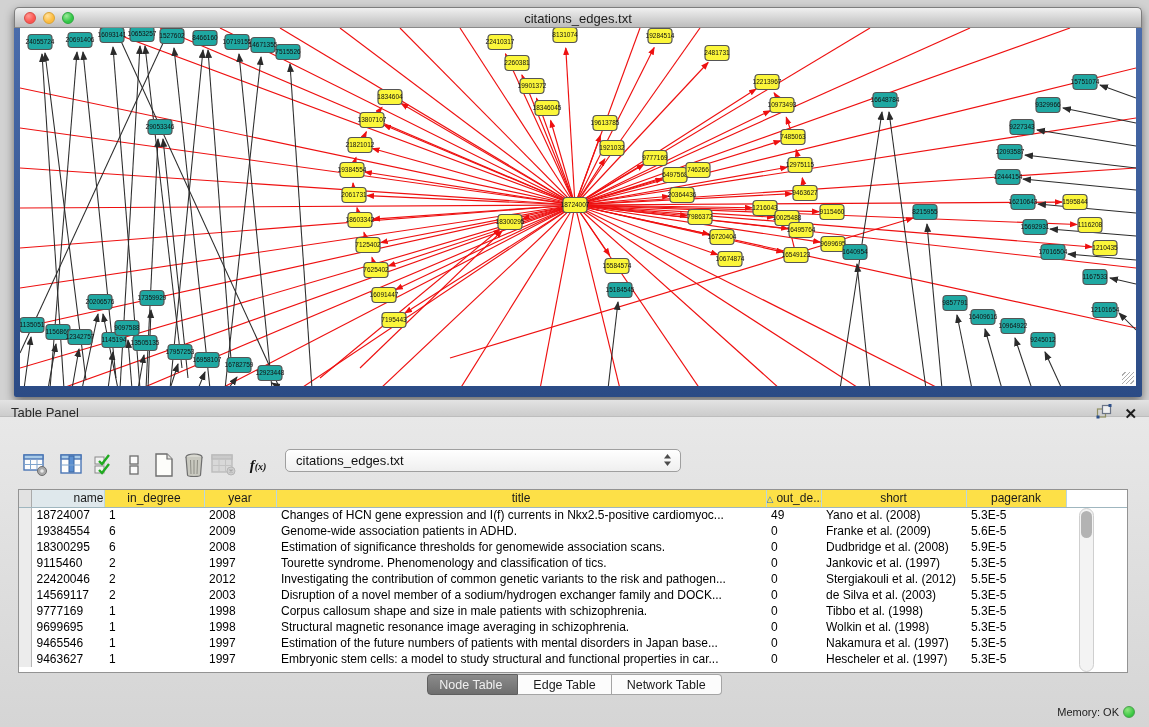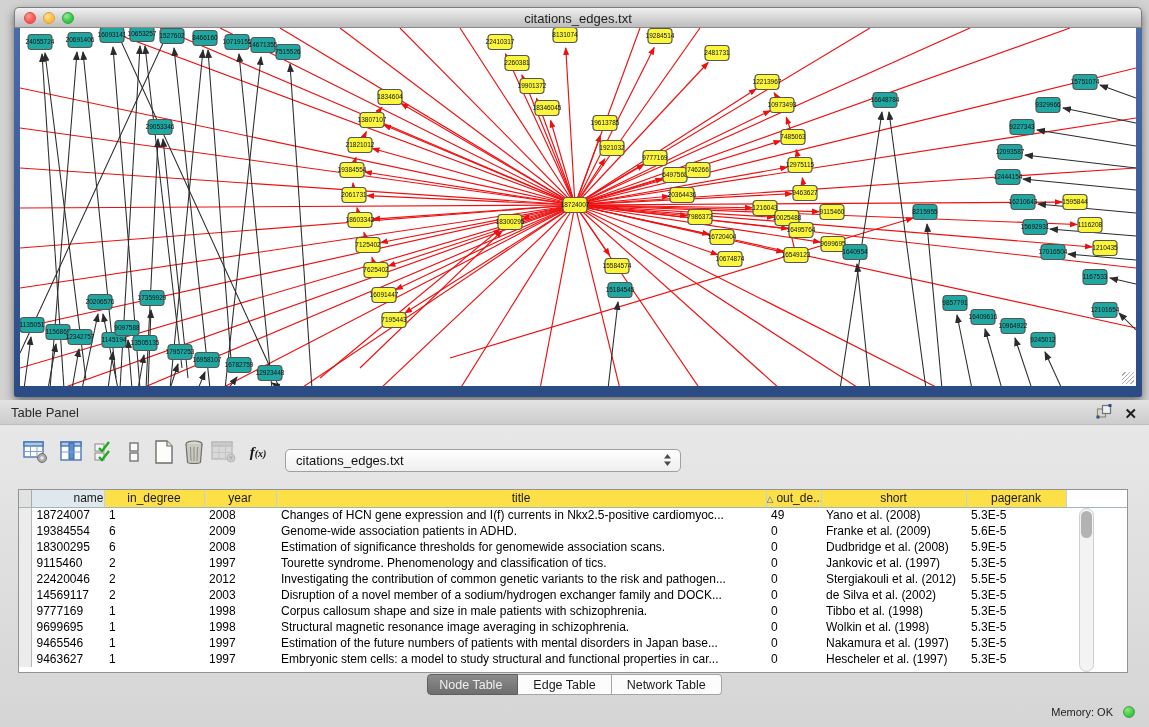--- a/index.html
+++ b/index.html
@@ -22,27 +22,27 @@
   .win-body { height:369px; background:linear-gradient(#4a6cab,#2b4b85);
     padding:0 6px 11px 6px; border-radius:0 0 2px 2px; }
   .net-canvas { position:relative; width:1116px; height:358px; background:#fff; overflow:hidden; }
   .net-canvas svg { position:absolute; left:0; top:0; }
   .grip { position:absolute; right:2px; bottom:2px; width:12px; height:12px;
     background:repeating-linear-gradient(135deg, transparent 0 2px, #9a9a9a 2px 3px); opacity:.8; }
 
   
   .table-panel { position:absolute; left:0; top:400px; width:1149px; height:327px;
     background:linear-gradient(#e9e9e9,#d5d5d5); }
-  .panel-header { position:absolute; left:0; top:0; width:100%; height:25px;
+  .panel-header { position:absolute; left:0; top:0; width:100%; height:17px;
     background:linear-gradient(#e3e3e3,#cccccc); border-bottom:1px solid #bdbdbd; }
   .panel-header .ptitle { position:absolute; left:11px; top:5px; font-size:13px; color:#2a2a2a; }
   .panel-header .hicons { position:absolute; right:12px; top:4px; display:flex; gap:12px; align-items:center; }
   .close-x { font-size:15px; font-weight:bold; color:#1c1c1c; line-height:16px; cursor:default; }
 
-  .toolbar-icon { position:absolute; top:37px; width:32px; height:30px; display:flex;
+  .toolbar-icon { position:absolute; top:50px; width:32px; height:30px; display:flex;
     align-items:center; justify-content:center; }
   .fx { font-family:"Liberation Serif", serif; font-style:italic; font-weight:bold; font-size:15px; color:#111; }
   .fx small { font-size:10px; font-weight:bold; }
 
   .netselect { position:absolute; left:285px; top:49px; width:396px; height:23px;
     background:linear-gradient(#ffffff,#efefef); border:1px solid #9f9f9f; border-radius:5px;
     font-size:13px; color:#111; padding:3px 24px 0 10px; white-space:nowrap; overflow:hidden; }
   .netselect .arrows { position:absolute; right:8px; top:3px; }
 
   .table-wrap { position:absolute; left:18px; top:89px; width:1110px; height:184px;
@@ -61,21 +61,21 @@
     background:#f3f3f3; border:1px solid #cfcfcf; border-radius:8px; }
   .vthumb { position:absolute; left:1px; top:2px; width:11px; height:27px; background:#b3b3b3; border-radius:6px; }
 
   .tabbar { position:absolute; left:0; top:274px; width:100%; height:21px; display:flex; justify-content:center; }
   .seg { height:21px; font-size:12.5px; padding:0 15px; line-height:20px; background:#fcfcfc;
     border:1px solid #a5a5a5; border-left:none; color:#1c1c1c; }
   .seg.first { border-left:1px solid #a5a5a5; border-radius:4px 0 0 4px; }
   .seg.last { border-radius:0 4px 4px 0; }
   .seg.sel { background:linear-gradient(#8b8b8b,#6e6e6e); color:#f0f0f0; border-color:#5f5f5f;padding-left:11px; }
 
-  .memory { position:absolute; right:14px; top:306px; display:flex; align-items:center; gap:10px;
+  .memory { position:absolute; right:14px; top:306px; display:flex; align-items:center; gap:4px;
     font-size:11px; color:#1d1d1d; }
   .memdot { width:12px; height:12px; border-radius:50%;
     background:radial-gradient(circle at 35% 30%, #8ee67e, #35c53f 70%); border:1px solid #49a04d; }
 </style>
 </head>
 <body>
 
 <div>
 
   <div class="net-window">
@@ -751,21 +751,21 @@
               <td>5.5E-5</td>
               <td></td>
             </tr>
             <tr>
               <td class="gutter"></td>
               <td>14569117</td>
               <td>2</td>
               <td>2003</td>
               <td>Disruption of a novel member of a sodium/hydrogen exchanger family and DOCK...</td>
               <td>0</td>
-              <td>de Silva et al. (2002)</td>
+              <td>de Silva et al. (2003)</td>
               <td>5.3E-5</td>
               <td></td>
             </tr>
             <tr>
               <td class="gutter"></td>
               <td>9777169</td>
               <td>1</td>
               <td>1998</td>
               <td>Corpus callosum shape and size in male patients with schizophrenia.</td>
               <td>0</td>

